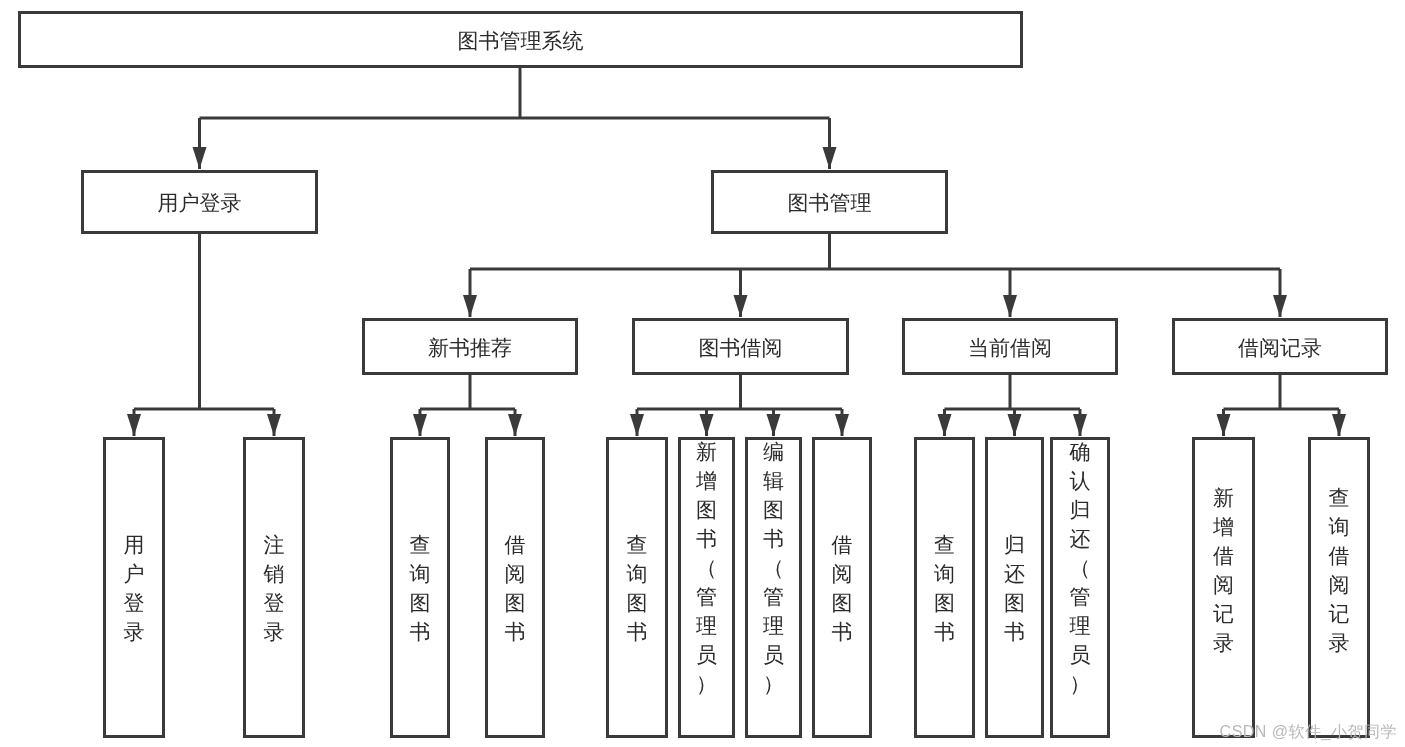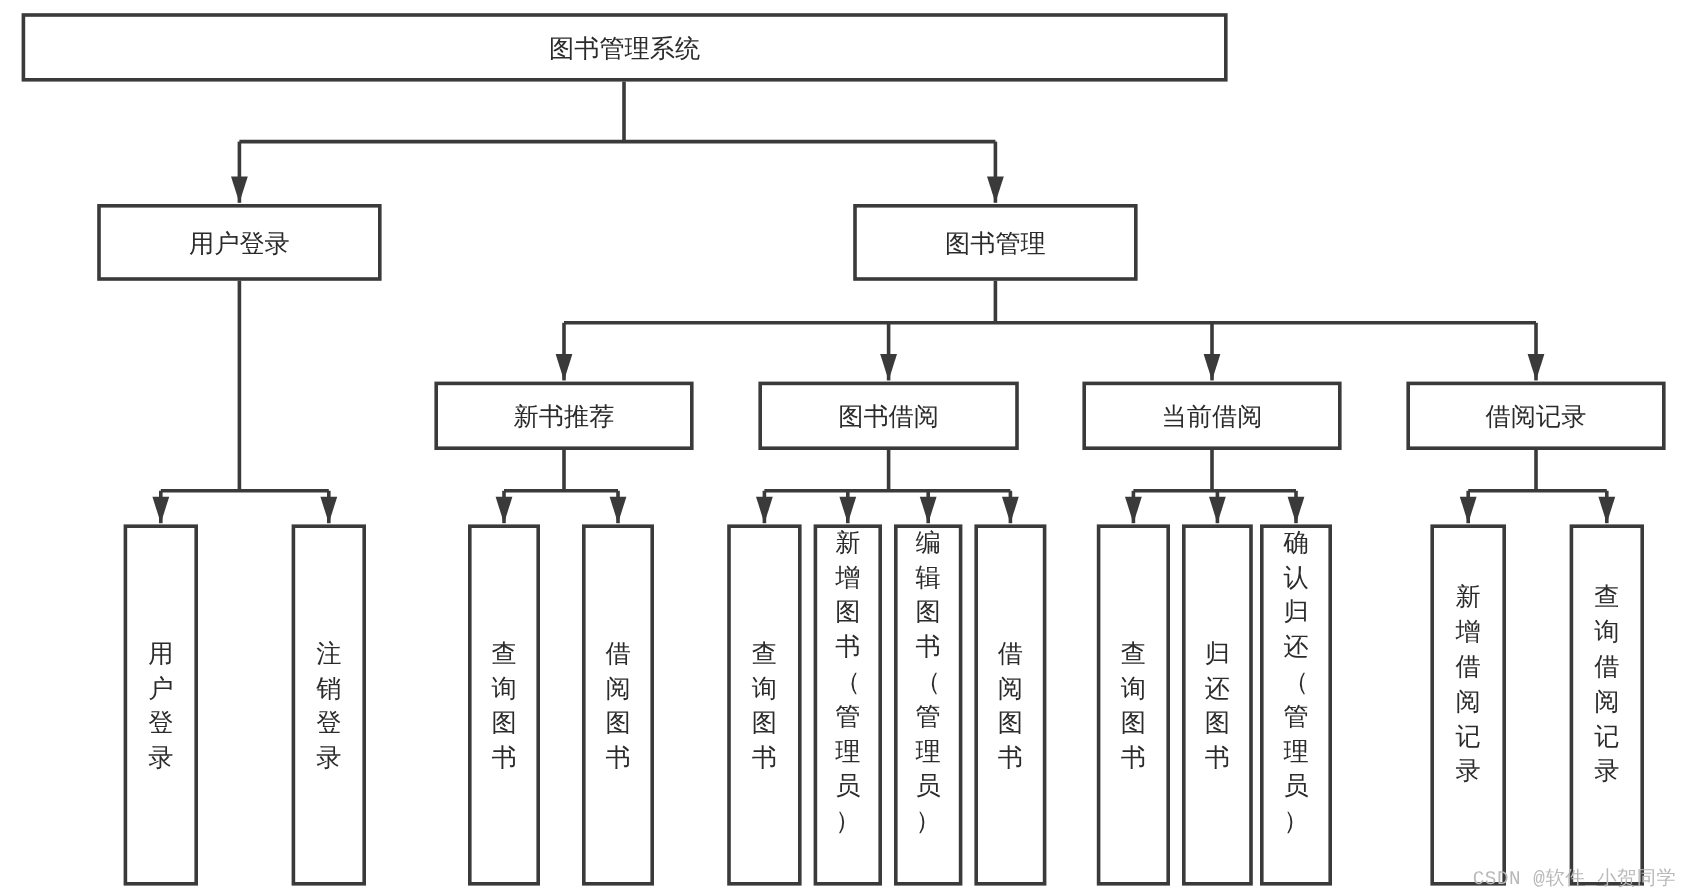--- a/index.html
+++ b/index.html
@@ -6,21 +6,21 @@
   body{width:1405px;height:747px;font-family:"Liberation Sans","DejaVu Sans",sans-serif;overflow:hidden;}
   #stage{position:relative;width:1405px;height:747px;background:#fff;}
   svg#diagram{position:absolute;left:0;top:0;width:1405px;height:747px;display:block;}
   .nodeBox{fill:#ffffff;stroke:#3a3a3a;stroke-width:3;}
   .conn{stroke:#3a3a3a;stroke-width:3;fill:none;stroke-linecap:butt;}
   .arrowHead{fill:#3a3a3a;stroke:none;}
   .lbl{font-family:"Liberation Sans","DejaVu Sans",sans-serif;fill:#2b2b2b;text-anchor:middle;}
   .lbl-h{font-size:21px;}
   .lbl-v{font-size:21px;}
   .wm{position:absolute;right:8px;bottom:4px;font-size:16px;color:#b9b9b9;
-      font-family:Liberation Mono, monospace;letter-spacing:.5px;white-space:nowrap;}
+      font-family:Liberation Sans, sans-serif;letter-spacing:.5px;white-space:nowrap;}
 </style>
 </head>
 <body>
 
 <div id="stage">
   <svg id="diagram" viewBox="0 0 1405 747">
     <g id="connectors-layer">
         <line x1="520" y1="68" x2="520" y2="118" class="conn"></line>
         <line x1="199.5" y1="118" x2="829.5" y2="118" class="conn"></line>
         <line x1="199.5" y1="118" x2="199.5" y2="169" class="conn"></line>

